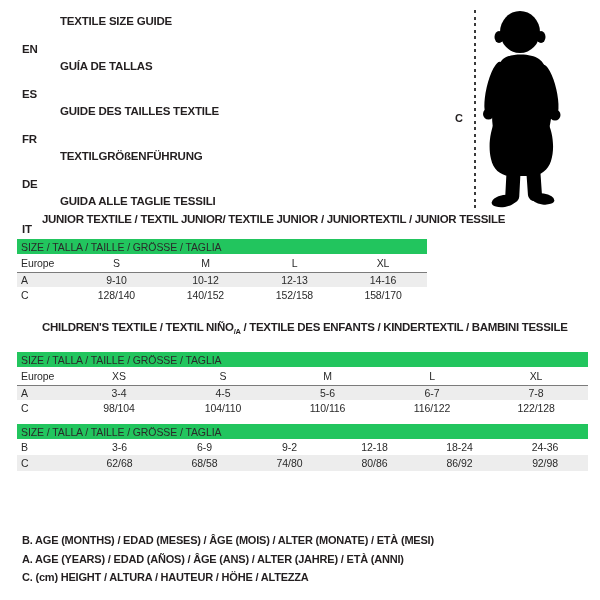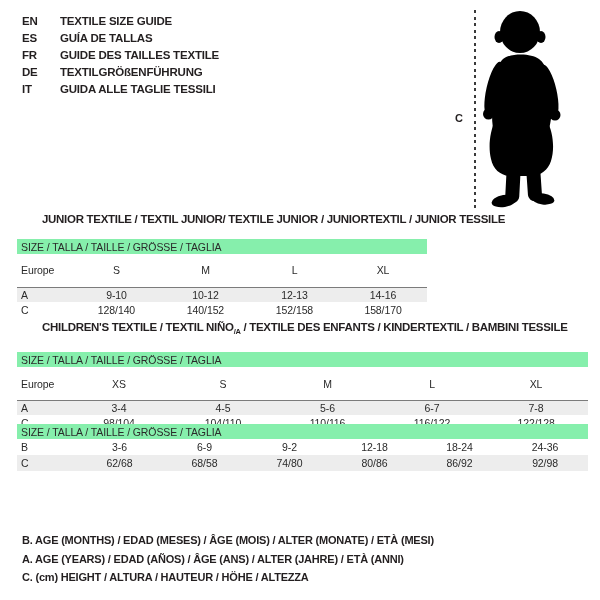--- a/index.html
+++ b/index.html
@@ -15,21 +15,21 @@
   
   .lang-list {
     position: absolute;
     top: 13px; left: 22px;
     font-size: 11.5px;
     font-weight: bold;
     line-height: 17px;
     letter-spacing: -0.2px;
   }
   .lang-row { display: flex; }
-  .lang-code { width: 38px; flex: none; }
+  .lang-code { width: 38px; flex: none; margin-top: 28px; }
 
   
   .figure { position: absolute; top: 0; left: 0; }
   .dash-line {
     position: absolute;
     top: 10px; left: 474px;
     width: 2px; height: 202px;
     background: repeating-linear-gradient(to bottom, #3a3a3a 0 3px, transparent 3px 6.5px);
   }
   .figure-label {
@@ -59,35 +59,35 @@
   .tbl-title sub { font-size: 7.5px; }
 
   table.size-table {
     width: 100%;
     border-collapse: collapse;
     table-layout: fixed;
     font-size: 10.5px;
     letter-spacing: -0.1px;
   }
   .size-table th {
-    background: #86efac;
+    background: #22c55e;
     font-weight: normal;
     text-align: left;
     height: 15px;
     padding: 1px 0 1px 4px;
     color: #2a2a2a;
   }
   .size-table td {
     text-align: center;
     height: 15px;
     padding: 1px 2px;
     color: #2a2a2a;
   }
   .size-table td:first-child { text-align: left; padding-left: 4px; }
-  .row-europe td { height: 33px; border-bottom: 1px solid #7b7b7b; }
+  .row-europe td { height: 18px; border-bottom: 1px solid #7b7b7b; }
   .stripe td { background: #ededed; }
   .sec3 .size-table td { height: 16px; }
 
   
   .footnotes {
     position: absolute;
     top: 531px; left: 22px;
     font-size: 11px;
     font-weight: bold;
     line-height: 18.7px;

